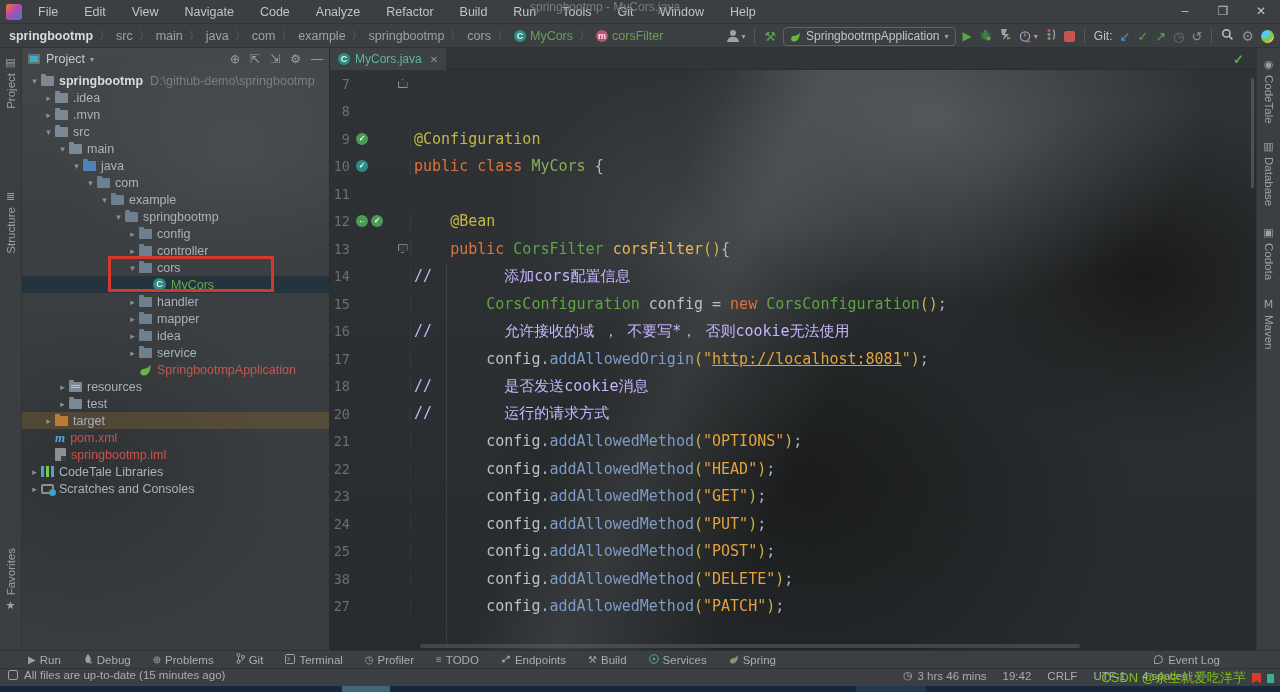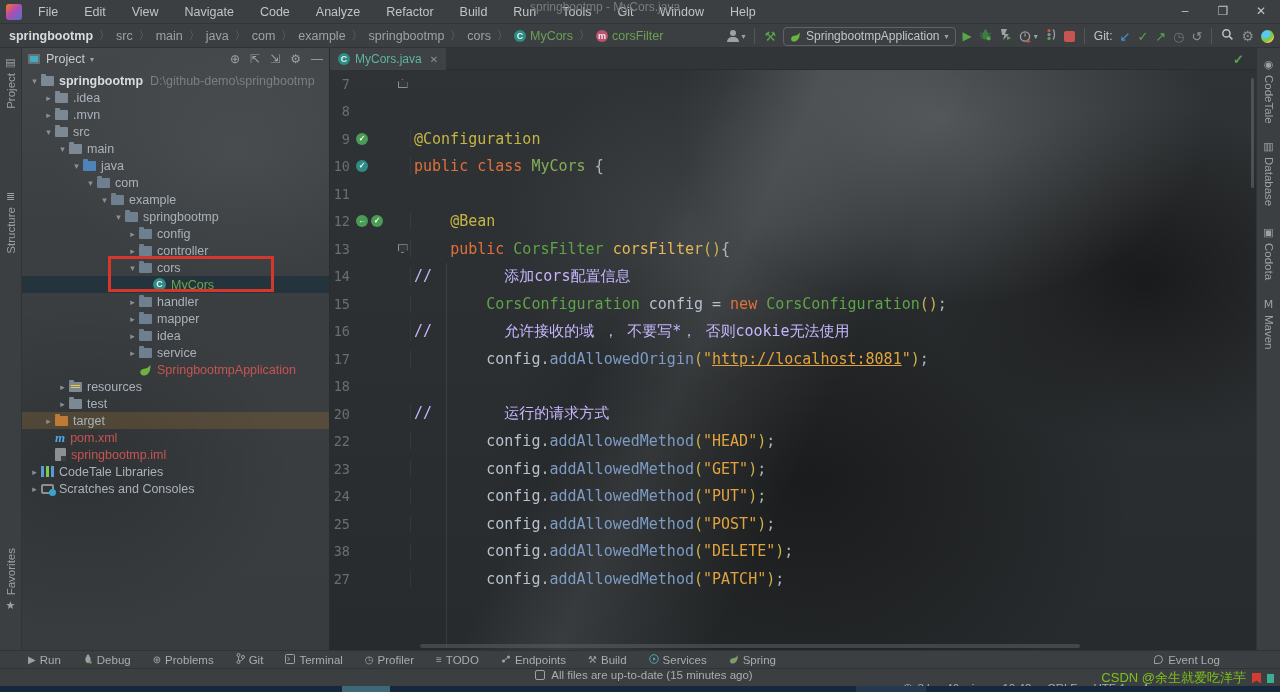--- a/index.html
+++ b/index.html
@@ -128,21 +128,21 @@
   .toolwin{position:absolute;left:0;top:650px;width:1280px;height:18px;background:#3C3F42;border-top:1px solid #303335;
            display:flex;align-items:center;font-size:11.5px;color:#A7ADB0;}
   .tw-item{display:flex;align-items:center;gap:4px;margin-left:22px;}
   .tw-item:first-child{margin-left:28px;}
   .tw-ico{font-size:10px;color:#9BA1A4;line-height:1;}
   .tw-right{margin-left:auto;margin-right:60px;display:flex;align-items:center;gap:5px;}
   .bell{width:9px;height:9px;border:1.5px solid #9BA1A4;border-radius:50% 50% 50% 0;}
 
   
   .statusbar{position:absolute;left:0;top:668px;width:1280px;height:18px;background:#3C3F42;border-top:1px solid #303335;
-             display:flex;align-items:center;font-size:11.5px;color:#A7ADB0;flex-direction:column;}
+             display:flex;align-items:flex-start;font-size:11.5px;color:#A7ADB0;}
   .sb-left{display:flex;align-items:center;gap:6px;margin-left:8px;}
   .sb-box{width:10px;height:10px;border:1.5px solid #9BA1A4;border-radius:2px;}
   .sb-right{margin-left:auto;display:flex;align-items:center;gap:16px;margin-right:92px;}
   .sb-item{display:flex;align-items:center;gap:5px;}
 
   .taskstrip{position:absolute;left:0;top:686px;width:1280px;height:6px;background:#16293C;}
   .taskstrip .seg1{position:absolute;left:342px;width:48px;height:6px;background:#3E6875;}
   .taskstrip .seg2{position:absolute;left:856px;width:70px;height:6px;background:#24394E;}
 
   .watermark{position:absolute;right:6px;top:669px;font-size:13px;color:#84cc16;opacity:.92;display:flex;align-items:center;gap:6px;}
@@ -505,26 +505,33 @@
           <div class="cline">
     <span class="lnum">17</span>
     <span class="gslot"></span>
     <span class="fslot"></span>
     <span class="ctext"><span class="s-pln">        </span><span class="s-var">config</span><span class="s-pun">.</span><span class="s-call">addAllowedOrigin</span><span class="s-par">(</span><span class="s-str">"</span><span class="s-strlink">http://localhost:8081</span><span class="s-str">"</span><span class="s-par">)</span><span class="s-pun">;</span></span>
           </div>
           <div class="cline">
     <span class="lnum">18</span>
     <span class="gslot"></span>
     <span class="fslot"></span>
+    <span class="ctext"><span class="s-cmt">//        是否发送cookie消息</span></span>
           </div>
           <div class="cline">
     <span class="lnum">20</span>
     <span class="gslot"></span>
     <span class="fslot"></span>
     <span class="ctext"><span class="s-cmt">//        运行的请求方式</span></span>
+          </div>
+          <div class="cline">
+    <span class="lnum">21</span>
+    <span class="gslot"></span>
+    <span class="fslot"></span>
+    <span class="ctext"><span class="s-pln">        </span><span class="s-var">config</span><span class="s-pun">.</span><span class="s-call">addAllowedMethod</span><span class="s-par">(</span><span class="s-str">"OPTIONS"</span><span class="s-par">)</span><span class="s-pun">;</span></span>
           </div>
           <div class="cline">
     <span class="lnum">22</span>
     <span class="gslot"></span>
     <span class="fslot"></span>
     <span class="ctext"><span class="s-pln">        </span><span class="s-var">config</span><span class="s-pun">.</span><span class="s-call">addAllowedMethod</span><span class="s-par">(</span><span class="s-str">"HEAD"</span><span class="s-par">)</span><span class="s-pun">;</span></span>
           </div>
           <div class="cline">
     <span class="lnum">23</span>
     <span class="gslot"></span>

